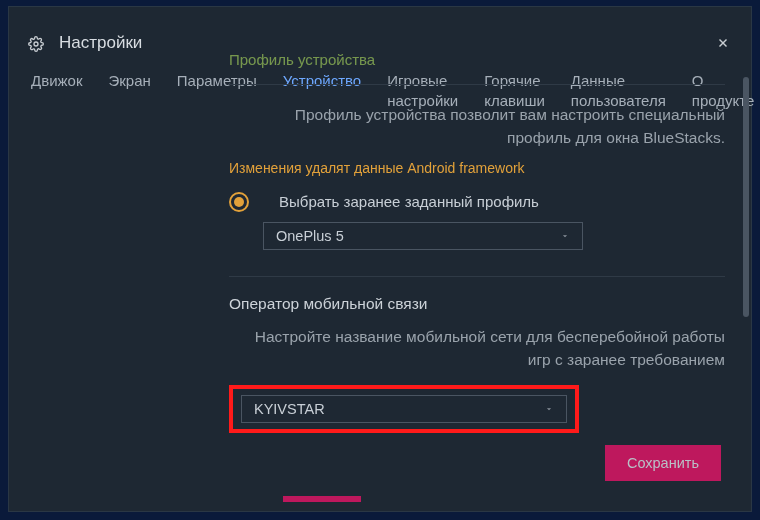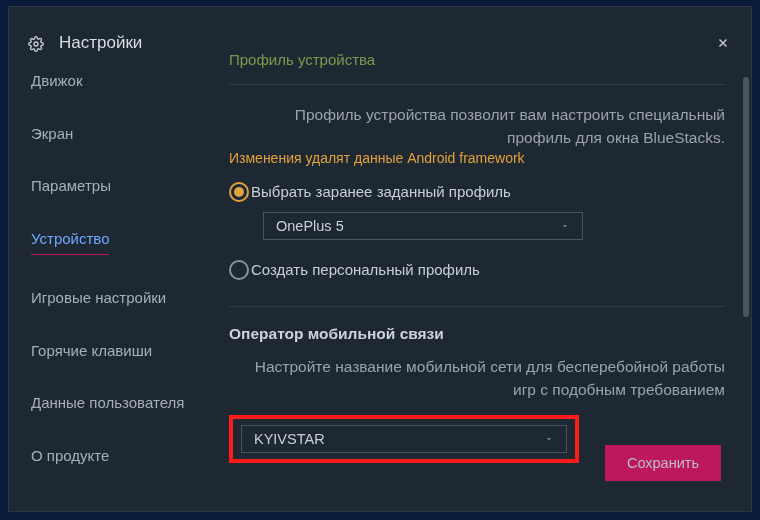--- a/index.html
+++ b/index.html
@@ -42,33 +42,33 @@
   }
   .body {
     flex: 1;
     display: flex;
     min-height: 0;
   }
   .sidebar {
     width: 190px;
     padding: 18px 0 9px 22px;
     display: flex;
-    flex-direction: column;
-    gap: 33px;
+    flex-direction: row;
+    gap: 26px;
   }
   .sidebar-item {
     color: #a6afb9;
     font-size: 15px;
     cursor: pointer;
     line-height: 1.3;
   }
   .sidebar-item.active {
     color: #6ea8ff;
     padding-bottom: 6px;
-    border-bottom: 1px solid #be185d;
+    border-bottom: 6px solid #be185d;
     display: inline-block;
     width: fit-content;
   }
   .main {
     flex: 1;
     padding: 0 26px 0 30px;
     color: #c0c7ce;
     position: relative;
     overflow: hidden;
   }
@@ -85,25 +85,26 @@
   }
   .desc {
     color: #9aa3ac;
     font-size: 15.5px;
     line-height: 1.5;
     text-align: right;
   }
   .warning {
     color: #e2a13a;
     font-size: 14px;
+    margin-top: 10px;
   }
   .radio-row {
     display: flex;
     align-items: center;
-    gap: 2px;
+    gap: 30px;
     margin-top: 16px;
   }
   .radio {
     width: 20px; height: 20px;
     border: 2px solid #e2a13a;
     border-radius: 50%;
     display: flex; align-items: center; justify-content: center;
     cursor: pointer;
     flex-shrink: 0;
   }
@@ -135,21 +136,21 @@
     position: relative;
   }
   .select .caret {
     margin-left: auto;
     color: #8a929b;
   }
   .section-title {
     color: #cdd3d9;
     font-size: 15.5px;
     margin-top: 10px;
-    font-weight: 700;
+    font-weight: 400;
   }
   .highlight-box {
     border: 4px solid #ff1a1a;
     padding: 6px 8px;
     margin-top: 14px;
     width: 350px;
     text-align: right;
   }
   .highlight-box .select {
     margin: 0;
@@ -235,29 +236,25 @@
 
       <div class="select">
         <span>OnePlus 5</span>
         <span class="caret">
           <svg width="10" height="10" viewBox="0 0 24 24" fill="currentColor">
               <path d="M7 10l5 5 5-5z"></path>
             </svg>
         </span>
       </div>
 
-      <div class="radio-row" style="margin-top:20px">
-        <span class="radio unchecked"></span>
-        <span class="radio-label">Создать персональный профиль</span>
-      </div>
 
       <div class="divider" style="margin-top:26px"></div>
 
       <div class="section-title">Оператор мобильной связи</div>
-      <div class="desc" style="margin-top:12px">Настройте название мобильной сети для бесперебойной работы игр с подобным требованием</div>
+      <div class="desc" style="margin-top:12px">Настройте название мобильной сети для бесперебойной работы игр с заранее требованием</div>
 
       <div class="highlight-box">
         <div class="select">
           <span>KYIVSTAR</span>
           <span class="caret">
             <svg width="10" height="10" viewBox="0 0 24 24" fill="currentColor">
                 <path d="M7 10l5 5 5-5z"></path>
               </svg>
           </span>
         </div>

